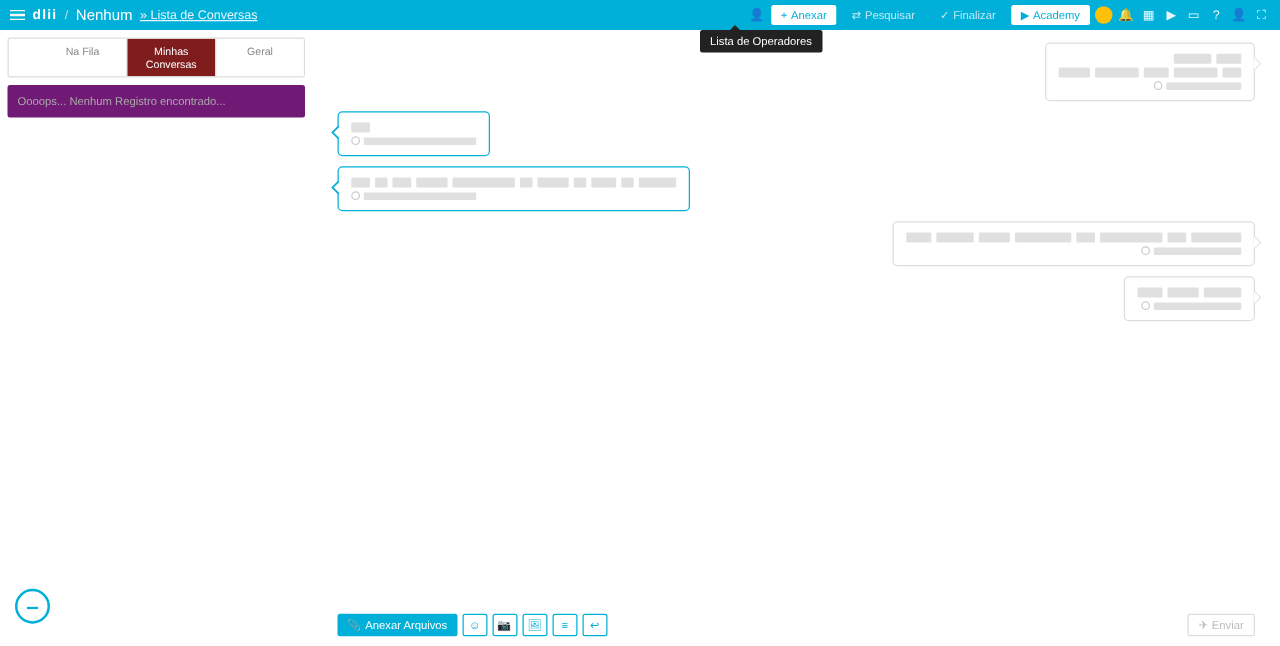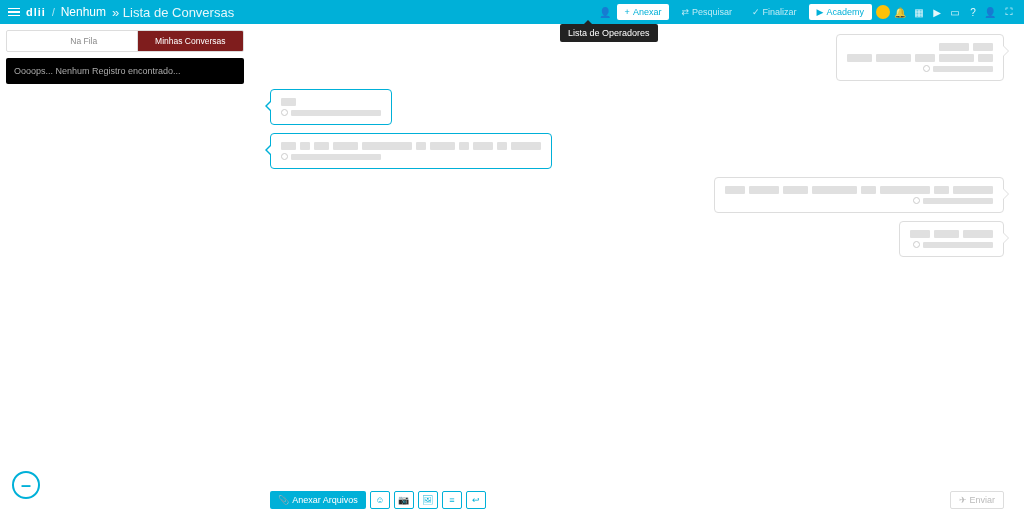--- a/index.html
+++ b/index.html
@@ -6,39 +6,39 @@
 body { width: 1024px; height: 517px; background: #fff; overflow: hidden; position: relative; }
 
 
 .header { height: 24px; background: #00b0d8; display: flex; align-items: center; padding: 0 8px; color: #fff; font-size: 10px; position: relative; }
 .header-left { display: flex; align-items: center; gap: 6px; }
 .menu-icon { display: flex; flex-direction: column; gap: 2px; cursor: pointer; }
 .menu-icon span { width: 12px; height: 1.5px; background: #fff; }
 .logo { font-weight: bold; font-size: 11px; letter-spacing: 1px; }
 .divider { opacity: 0.7; }
 .breadcrumb-main { font-size: 12px; }
-.breadcrumb-sub { font-size: 13px; opacity: 0.9; }
+.breadcrumb-sub { font-size: 10px; opacity: 0.9; text-decoration: underline; }
 .header-right { margin-left: auto; display: flex; align-items: center; gap: 4px; }
 .btn { padding: 3px 8px; border-radius: 2px; font-size: 9px; display: flex; align-items: center; gap: 3px; cursor: pointer; border: none; }
 .btn-white { background: #fff; color: #00b0d8; }
 .btn-ghost { background: transparent; color: #fff; opacity: 0.75; }
 .btn-academy { background: #fff; color: #00b0d8; }
 .avatar { width: 14px; height: 14px; border-radius: 50%; background: #ffc107; }
 .header-icon { width: 14px; color: #fff; opacity: 0.9; font-size: 10px; text-align: center; cursor: pointer; }
 .tooltip { position: absolute; top: 24px; left: 560px; background: #222; color: #fff; font-size: 9px; padding: 4px 8px; border-radius: 2px; white-space: nowrap; }
 .tooltip::before { content: ''; position: absolute; top: -4px; left: 24px; border: 4px solid transparent; border-bottom-color: #222; border-top: none; }
 
 
 .sidebar { position: absolute; top: 24px; left: 0; width: 250px; padding: 6px; }
 .tabs { display: flex; border: 1px solid #ddd; border-radius: 2px; overflow: hidden; margin-bottom: 6px; padding-left: 24px; }
 .tab { flex: 1; text-align: center; padding: 5px 4px; font-size: 8.5px; color: #888; background: #fff; cursor: pointer; border-right: 1px solid #ddd; }
 .tab:last-child { border-right: none; }
 .tab.active { background: #7f1d1d; color: #fff; font-weight: normal; }
 .search-input { width: 100%; padding: 6px 8px; border: 1px solid #ddd; border-radius: 2px; font-size: 10px; color: #555; margin-bottom: 6px; }
-.empty-msg { background: #000000; padding: 8px; font-size: 9px; color: #aaa; border-radius: 2px; }
+.empty-msg { background: #701a75; padding: 8px; font-size: 9px; color: #aaa; border-radius: 2px; }
 
 
 .chat { position: absolute; top: 24px; left: 250px; right: 0; bottom: 70px; padding: 10px 20px; overflow-y: auto; }
 .msg-row { display: flex; margin-bottom: 8px; }
 .msg-row.left { justify-content: flex-start; }
 .msg-row.right { justify-content: flex-end; }
 .bubble { max-width: 60%; padding: 8px 10px; border-radius: 4px; position: relative; }
 .bubble-left { border: 1px solid #00b0d8; background: #fff; }
 .bubble-left::before { content: ''; position: absolute; left: -6px; top: 10px; width: 0; height: 0; border: 6px solid transparent; border-right-color: #00b0d8; border-left: none; }
 .bubble-left::after { content: ''; position: absolute; left: -4.5px; top: 10.5px; width: 0; height: 0; border: 5.5px solid transparent; border-right-color: #fff; border-left: none; }
@@ -105,20 +105,21 @@
     <span class="header-icon">👤</span>
     <span class="header-icon">⛶</span>
   </div>
   <div class="tooltip">Lista de Operadores</div>
 </div>
 
 <div class="sidebar">
   <div class="tabs">
     <div class="tab">Na Fila</div>
     <div class="tab active">Minhas Conversas</div>
+    <div class="tab">Geral</div>
   </div>
   <div class="empty-msg">Oooops... Nenhum Registro encontrado...</div>
 </div>
 
 <div class="chat">
   <div class="msg-row right">
     <div class="bubble bubble-right">
       <div class="msg-line">
           <span class="redact" style="width:30px"></span>
           <span class="redact" style="width:20px"></span>

